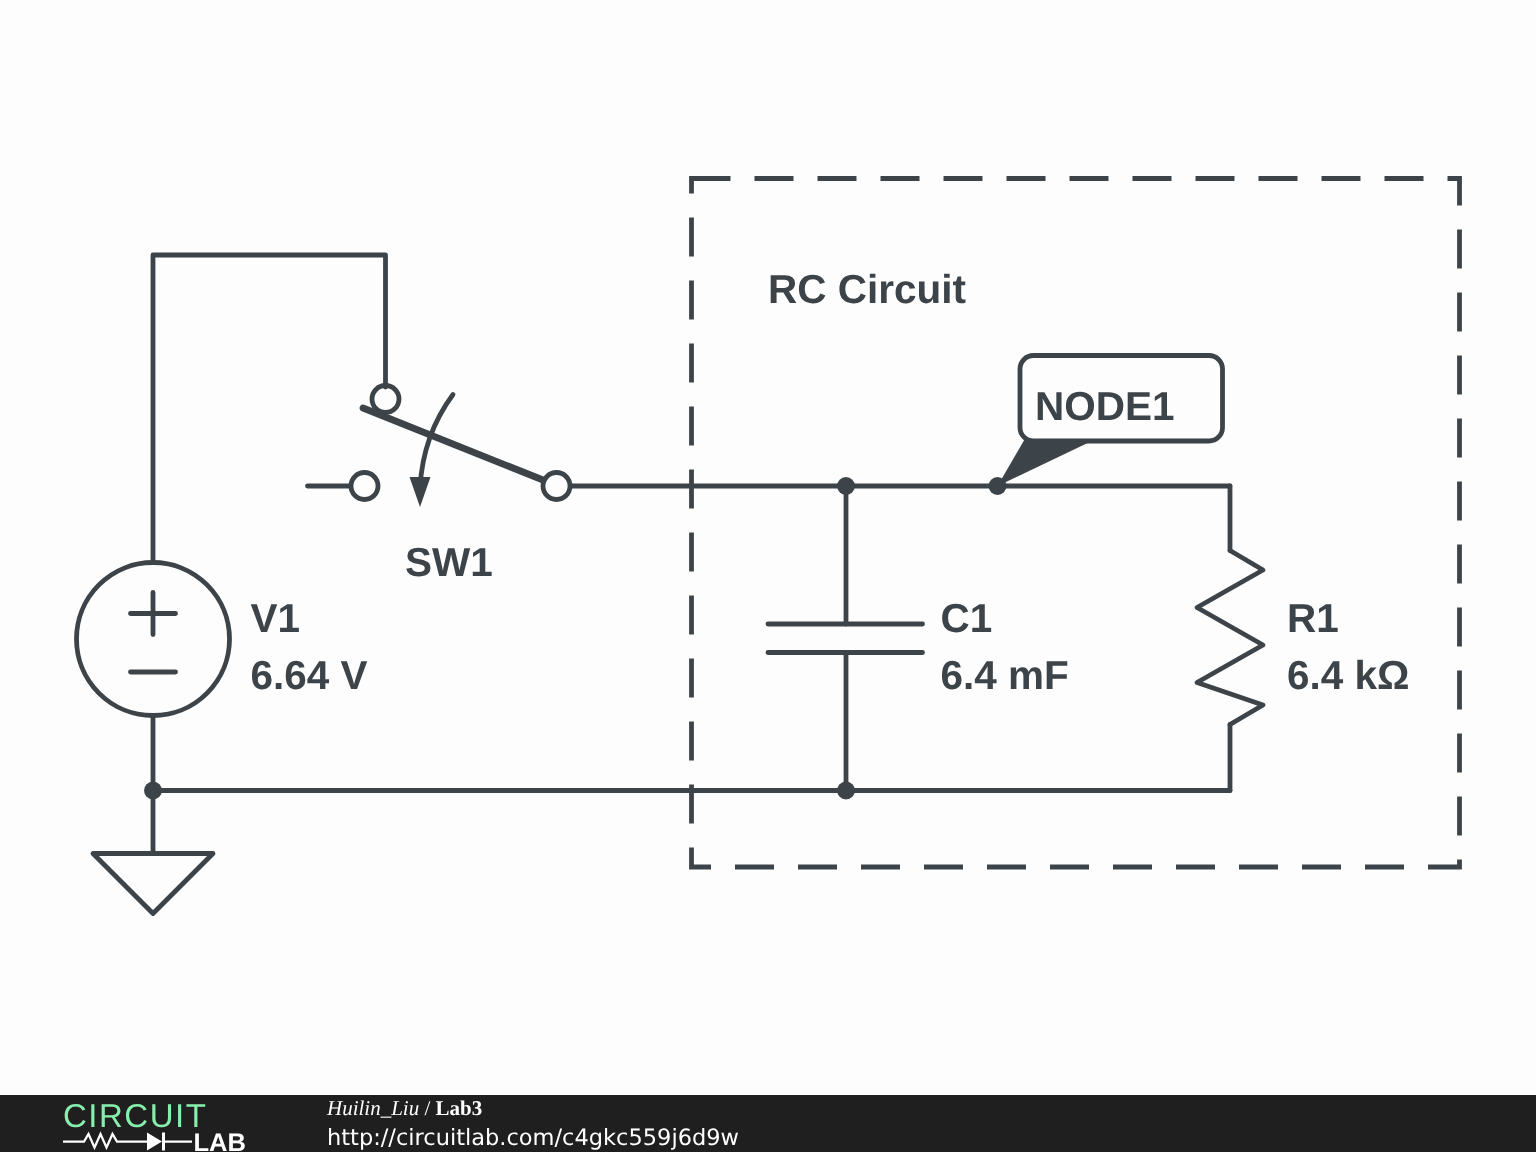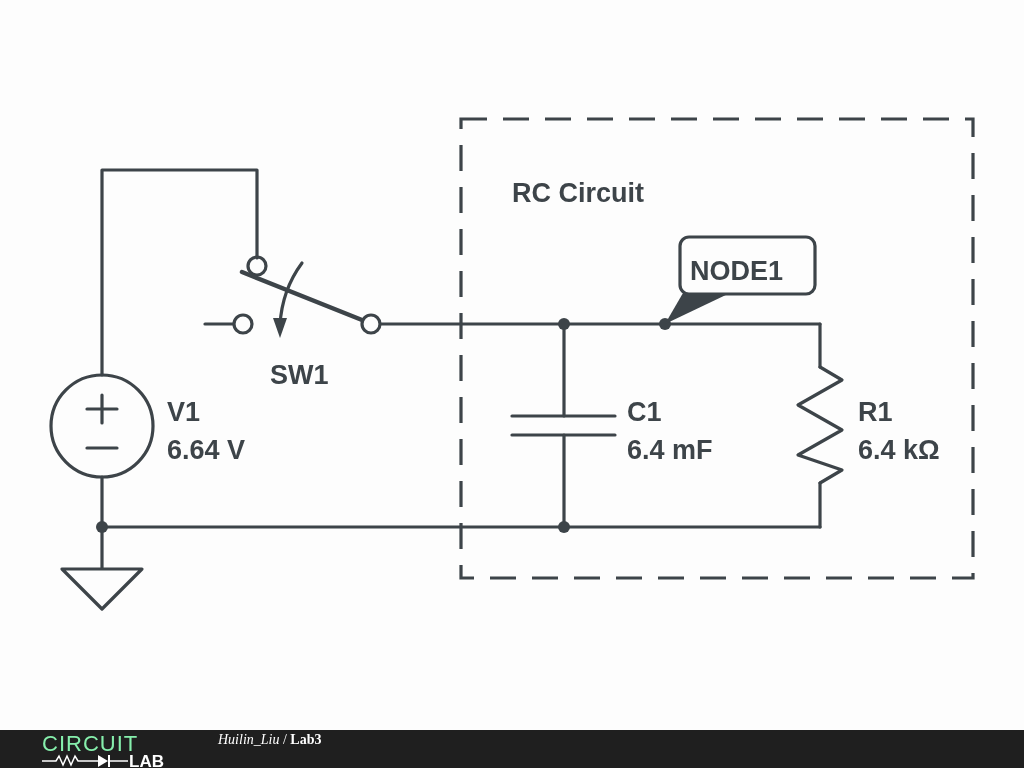--- a/index.html
+++ b/index.html
@@ -83,13 +83,14 @@
   <svg class="logo-bot" viewBox="0 0 135 16">
     <polyline points="0,9 14,9 17,4 21,13 25,4 29,13 33,4 36,9 56,9" fill="none" stroke="#fff" stroke-width="1.5"></polyline>
     <polygon points="56,3 56,15 66,9" fill="#fff"></polygon>
     <line x1="67" y1="3" x2="67" y2="15" stroke="#fff" stroke-width="2"></line>
     <line x1="67" y1="9" x2="86" y2="9" stroke="#fff" stroke-width="1.5"></line>
     <text x="87" y="15" fill="#fff" font-family="Liberation Sans, sans-serif" font-weight="bold" font-size="17">LAB</text>
   </svg>
   <div class="f-user">
     <i>Huilin_Liu</i><span> / </span><b>Lab3</b>
   </div>
+  <div class="f-url">http://circuitlab.com/c4gkc559j6d9w</div>
 </div>
 
 </body></html>

